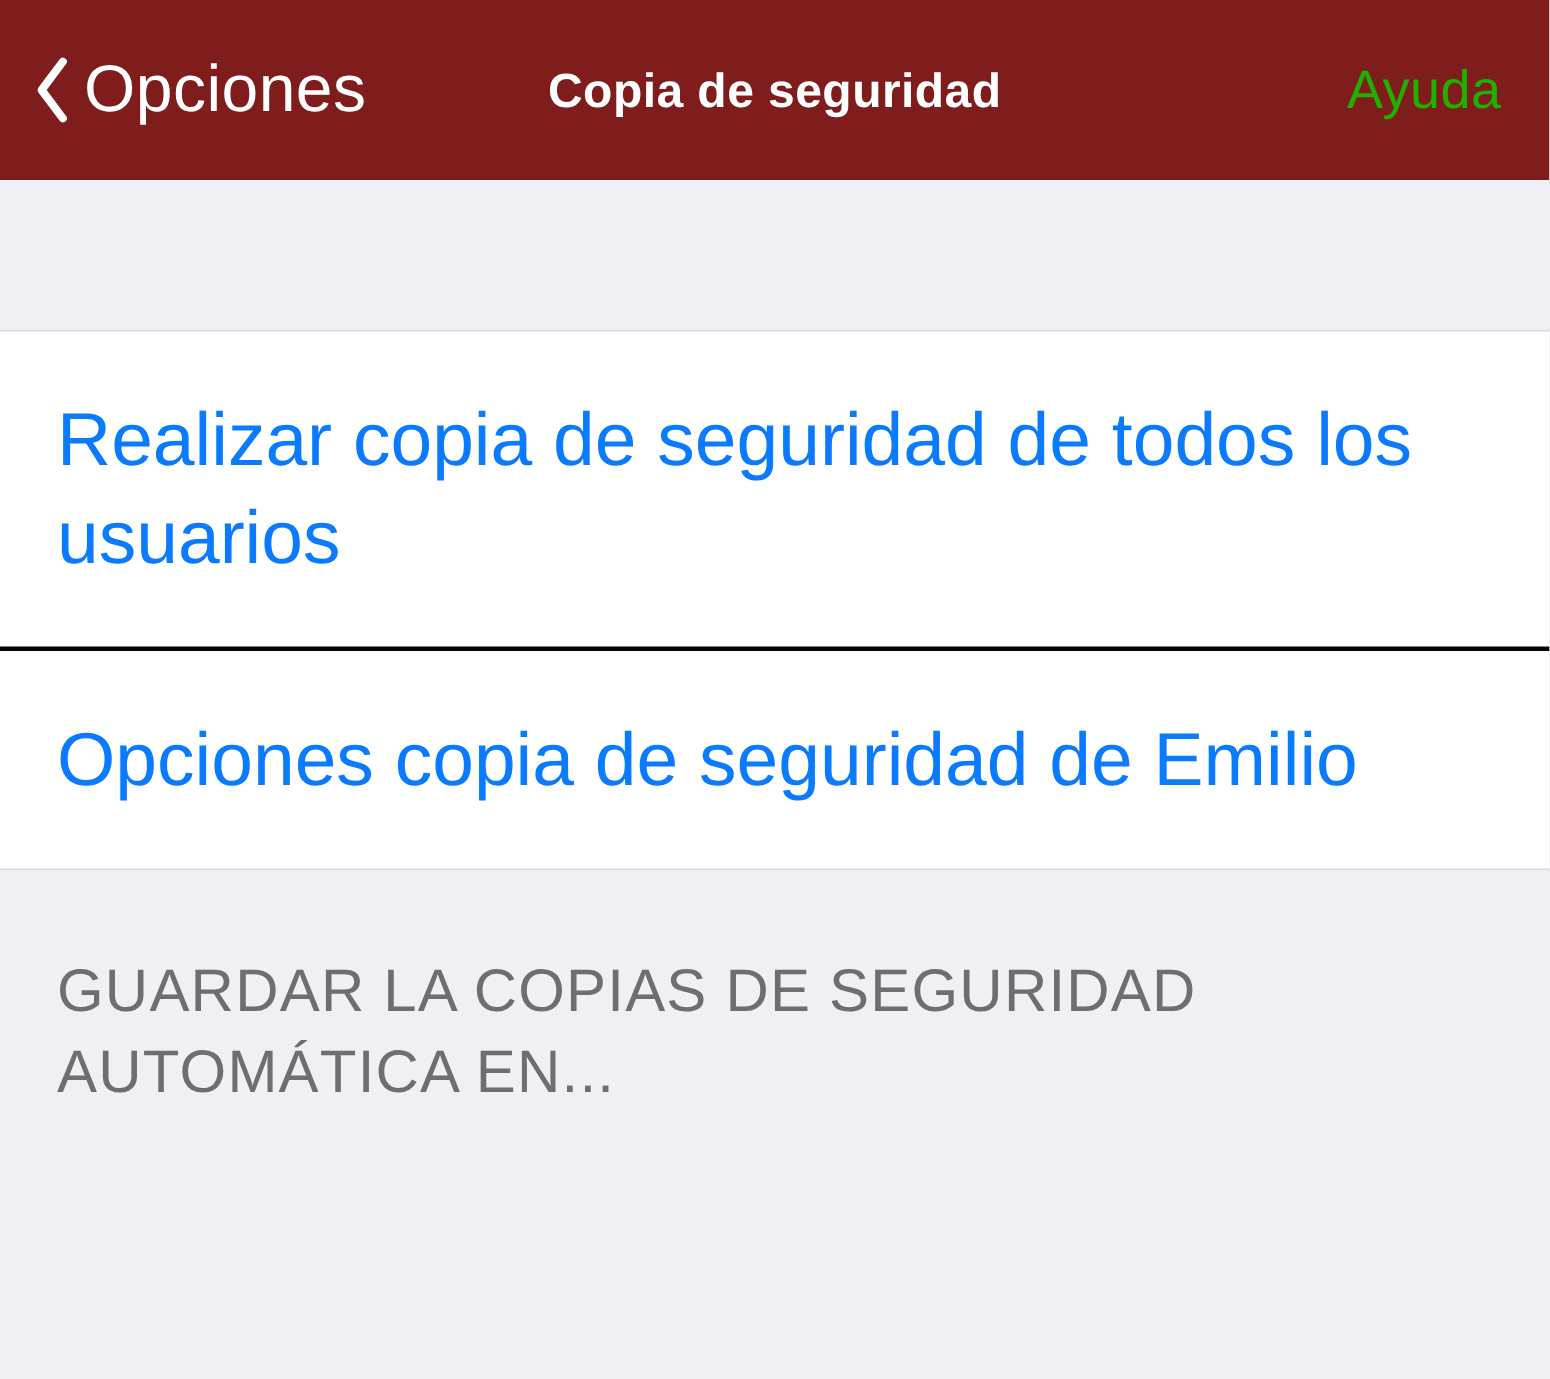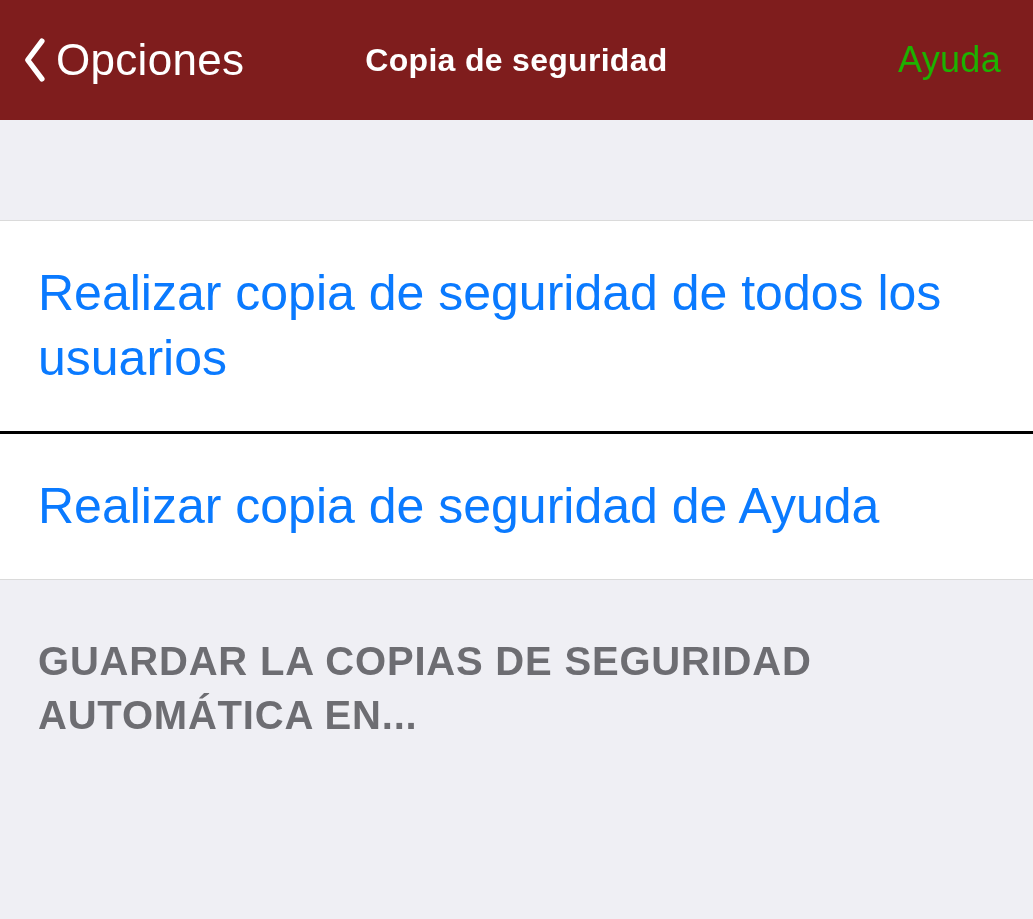--- a/index.html
+++ b/index.html
@@ -77,21 +77,21 @@
       line-height: 1.3;
       border-bottom: 3px solid #000000;
     }
     .list-item:last-child {
       border-bottom: none;
     }
     .section-header {
       padding: 54px 38px 0 38px;
       color: #6D6D72;
       font-size: 40px;
-      font-weight: 700;
+      font-weight: 400;
       letter-spacing: 0.8px;
       line-height: 1.35;
       text-transform: uppercase;
     }
   </style>
 </head>
 <body>
 
 <div class="navbar">
   <div class="back-group">
@@ -103,16 +103,16 @@
     <span class="back-label">Opciones</span>
   </div>
   <div class="navbar-title">Copia de seguridad</div>
   <div class="navbar-help">Ayuda</div>
 </div>
 
 <div class="spacer-top"></div>
 
 <div class="list-group">
   <div class="list-item">Realizar copia de seguridad de todos los usuarios</div>
-  <div class="list-item">Realizar copia de seguridad de Ayuda</div>
+  <div class="list-item">Opciones copia de seguridad de Emilio</div>
 </div>
 
 <div class="section-header">GUARDAR LA COPIAS DE SEGURIDAD AUTOMÁTICA EN...</div>
 
 </body></html>

